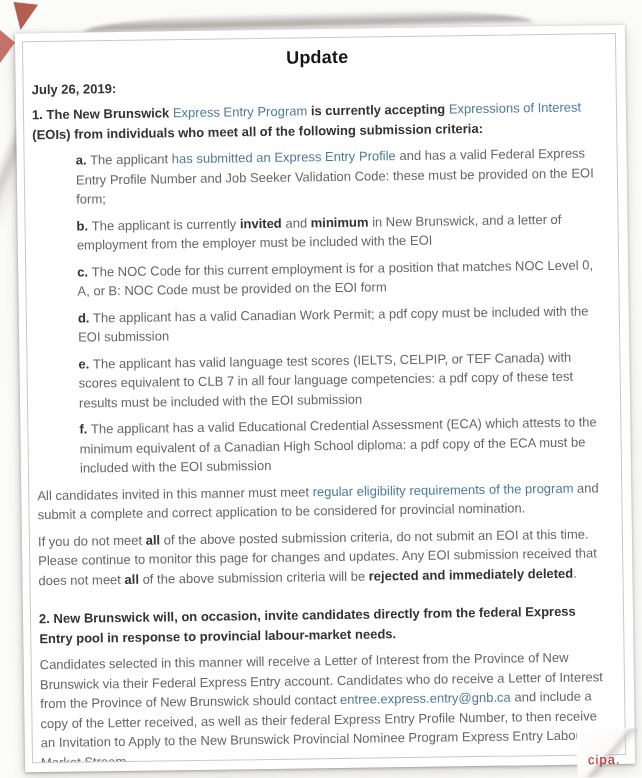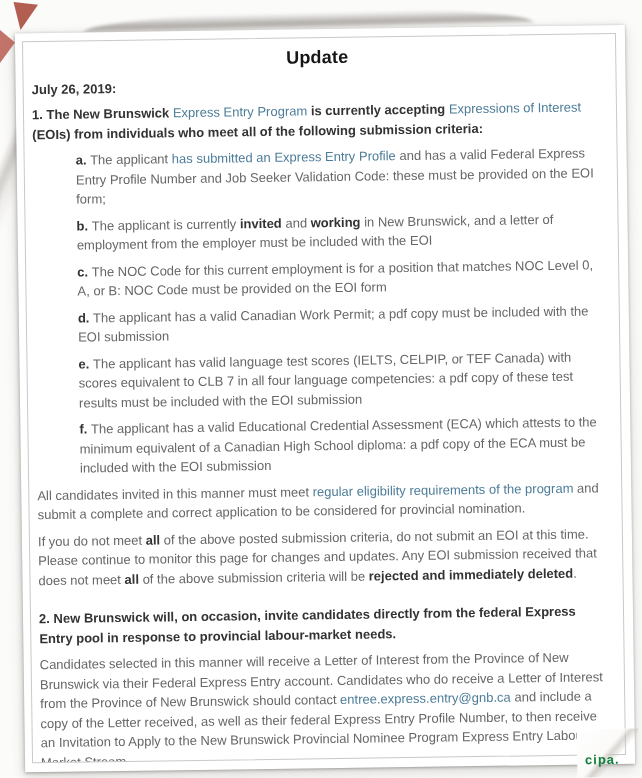--- a/index.html
+++ b/index.html
@@ -27,21 +27,21 @@
     clip-path:polygon(2% 0,100% 10%,30% 100%);}
   .tri-b{left:0;top:30px;width:15px;height:33px;background:#b0473a;opacity:.75;
     clip-path:polygon(0 0,100% 38%,0 100%);}
   .fold-br{
     position:absolute;right:3px;bottom:1px;width:62px;height:48px;z-index:3;
     background:linear-gradient(312deg,rgba(255,255,255,0) 37%,rgba(188,182,175,.55) 47%,#fbfaf9 54%,#ffffff 100%);
     transform:rotate(-1deg);filter:blur(.3px);
   }
   .watermark{
     position:absolute;right:22px;bottom:11px;z-index:4;
-    color:#15803d;font-size:13px;font-weight:700;letter-spacing:1px;
+    color:#b91c1c;font-size:13px;font-weight:400;letter-spacing:1px;
     transform:rotate(-1deg);
   }
 
   
   .paper{
     position:absolute;left:20px;top:30px;right:12px;bottom:9px;z-index:2;
     background:#ffffff;
     transform:rotate(-0.8deg);transform-origin:40% 50%;
     box-shadow:0 1px 3px rgba(60,55,50,.35),0 5px 14px rgba(60,55,50,.18),-2px 0 5px rgba(60,55,50,.12);
   }
@@ -76,21 +76,21 @@
   <div class="tri tri-a"></div>
   <div class="tri tri-b"></div>
 
   <div class="paper">
     <div class="panel">
       <h1 class="title">Update</h1>
       <p class="date">July 26, 2019:</p>
       <div class="blocks">
           <p class="blk lead"><span class="bld">1. The New Brunswick </span><a class="lnk" href="#">Express Entry Program</a><span class="bld"> is currently accepting </span><a class="lnk" href="#">Expressions of Interest</a><span class="bld"> (EOIs) from individuals who meet all of the following submission criteria:</span></p>
           <p class="blk item"><span class="bld">a. </span><span>The applicant </span><a class="lnk" href="#">has submitted an Express Entry Profile</a><span> and has a valid Federal Express Entry Profile Number and Job Seeker Validation Code: these must be provided on the EOI form;</span></p>
-          <p class="blk item"><span class="bld">b. </span><span>The applicant is currently </span><span class="bld">invited</span><span> and </span><span class="bld">working</span><span> in New Brunswick, and a letter of employment from the employer must be included with the EOI</span></p>
+          <p class="blk item"><span class="bld">b. </span><span>The applicant is currently </span><span class="bld">invited</span><span> and </span><span class="bld">minimum</span><span> in New Brunswick, and a letter of employment from the employer must be included with the EOI</span></p>
           <p class="blk item"><span class="bld">c. </span><span>The NOC Code for this current employment is for a position that matches NOC Level 0, A, or B: NOC Code must be provided on the EOI form</span></p>
           <p class="blk item"><span class="bld">d. </span><span>The applicant has a valid Canadian Work Permit; a pdf copy must be included with the EOI submission</span></p>
           <p class="blk item"><span class="bld">e. </span><span>The applicant has valid language test scores (IELTS, CELPIP, or TEF Canada) with scores equivalent to CLB 7 in all four language competencies: a pdf copy of these test results must be included with the EOI submission</span></p>
           <p class="blk item"><span class="bld">f. </span><span>The applicant has a valid Educational Credential Assessment (ECA) which attests to the minimum equivalent of a Canadian High School diploma: a pdf copy of the ECA must be included with the EOI submission</span></p>
           <p class="blk"><span>All candidates invited in this manner must meet </span><a class="lnk" href="#">regular eligibility requirements of the program</a><span> and submit a complete and correct application to be considered for provincial nomination.</span></p>
           <p class="blk"><span>If you do not meet </span><span class="bld">all</span><span> of the above posted submission criteria, do not submit an EOI at this time. Please continue to monitor this page for changes and updates. Any EOI submission received that does not meet </span><span class="bld">all</span><span> of the above submission criteria will be </span><span class="bld">rejected and immediately deleted</span><span>.</span></p>
           <p class="blk lead gap"><span class="bld">2. New Brunswick will, on occasion, invite candidates directly from the federal Express Entry pool in response to provincial labour-market needs.</span></p>
           <p class="blk"><span>Candidates selected in this manner will receive a Letter of Interest from the Province of New Brunswick via their Federal Express Entry account. Candidates who do receive a Letter of Interest from the Province of New Brunswick should contact </span><a class="lnk" href="#">entree.express.entry@gnb.ca</a><span> and include a copy of the Letter received, as well as their federal Express Entry Profile Number, to then receive an Invitation to Apply to the New Brunswick Provincial Nominee Program Express Entry Labour Market Stream.</span></p>
         </div>
     </div>

